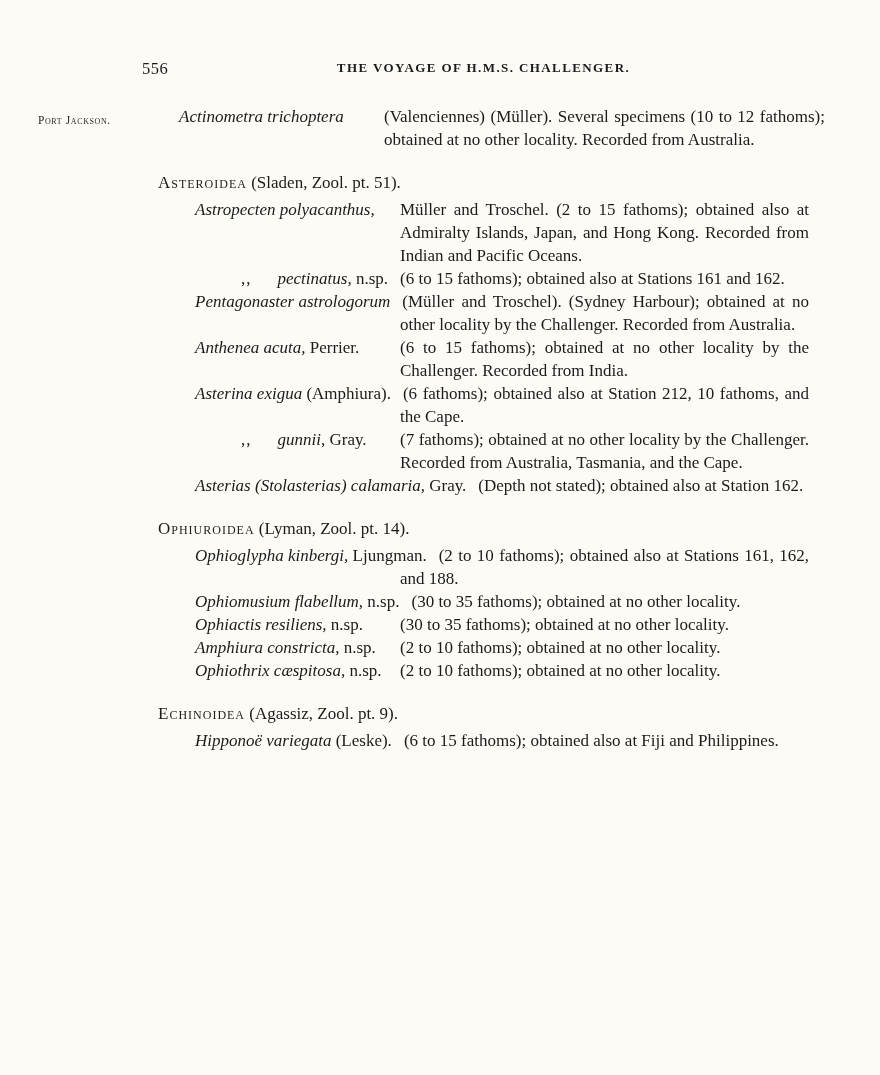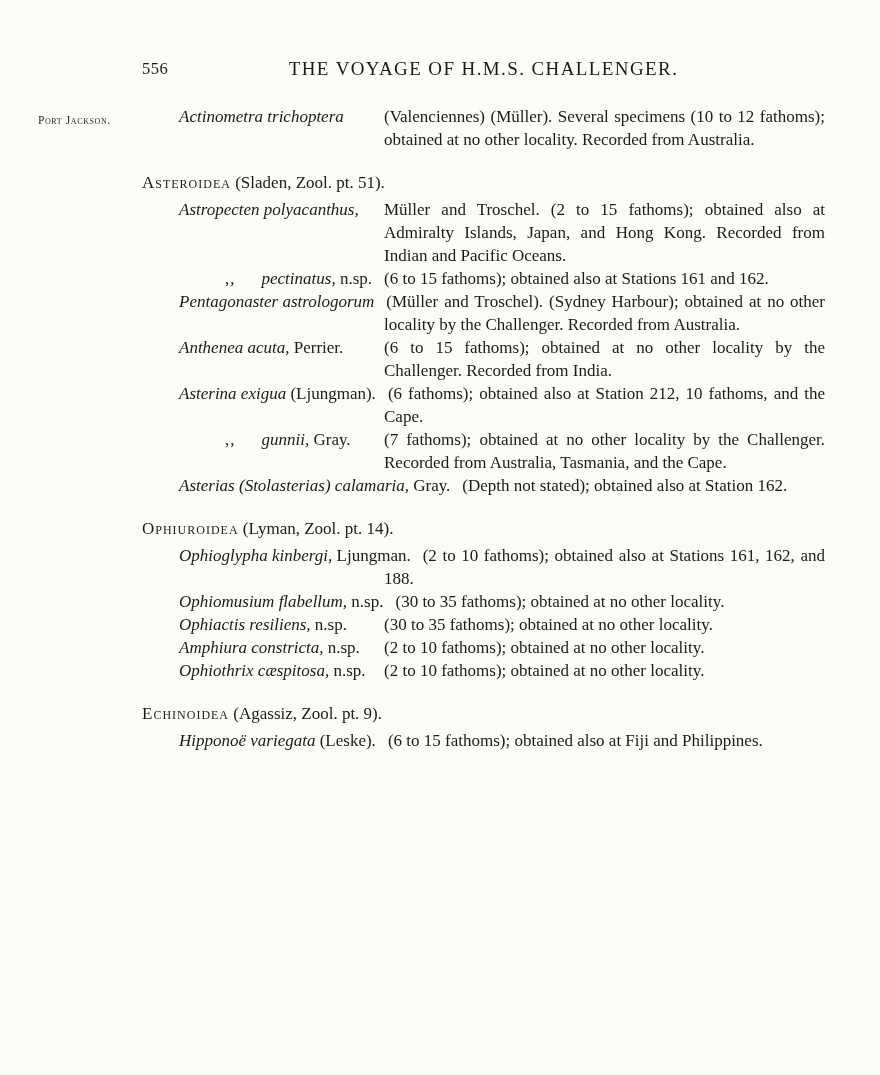--- a/index.html
+++ b/index.html
@@ -32,22 +32,22 @@
     margin-top: 58px;
     height: 22px;
     text-align: center;
   }
   .page-number {
     position: absolute; left: 0; top: 1px;
     font-size: 16.5px;
     letter-spacing: 0.5px;
   }
   .running-title {
-    font-size: 19px;
-    font-weight: normal;
+    font-size: 13px;
+    font-weight: bold;
     letter-spacing: 1.4px;
   }
   main {
     display: block;
     margin-top: 25px;
     font-size: 17px;
     line-height: 23px;
   }
   .entries { margin-left: 37px; }
   .entry {
@@ -77,21 +77,21 @@
   .desc { }
   .heading {
     margin: 20px 0 4px 0;
     text-indent: 0;
     font-size: 17px;
   }
   .sc {
     font-variant: small-caps;
     letter-spacing: 1px;
   }
-  section { margin: 0; }
+  section { margin: 16px; }
 </style>
 </head>
 <body>
 
 <div class="page">
 
   <div class="margin-note">Port Jackson.</div>
 
   <div class="content">
 
@@ -113,21 +113,21 @@
         </p>
         <div class="entries">
   <p class="entry"><span class="name"><i class="n-i">Astropecten polyacanthus,</i> </span><span class="desc">Müller and Troschel. (2 to 15 fathoms); obtained also at Admiralty Islands, Japan, and Hong Kong. Recorded from Indian and Pacific Oceans.</span></p>
 
   <p class="entry"><span class="name"><span class="ditto">,,</span><i class="n-i">pectinatus,</i> <span class="n-r">n.sp.</span></span><span class="desc">(6 to 15 fathoms); obtained also at Stations 161 and 162.</span></p>
 
   <p class="entry"><span class="name"><i class="n-i">Pentagonaster astrologorum</i> </span><span class="desc">(Müller and Troschel). (Sydney Harbour); obtained at no other locality by the Challenger. Recorded from Australia.</span></p>
 
   <p class="entry"><span class="name"><i class="n-i">Anthenea acuta,</i> <span class="n-r">Perrier.</span></span><span class="desc">(6 to 15 fathoms); obtained at no other locality by the Challenger. Recorded from India.</span></p>
 
-  <p class="entry"><span class="name"><i class="n-i">Asterina exigua</i> <span class="n-r">(Ljungman).</span></span><span class="desc">(6 fathoms); obtained also at Station 212, 10 fathoms, and the Cape.</span></p>
+  <p class="entry"><span class="name"><i class="n-i">Asterina exigua</i> <span class="n-r">(Amphiura).</span></span><span class="desc">(6 fathoms); obtained also at Station 212, 10 fathoms, and the Cape.</span></p>
 
   <p class="entry"><span class="name"><span class="ditto">,,</span><i class="n-i">gunnii,</i> <span class="n-r">Gray.</span></span><span class="desc">(7 fathoms); obtained at no other locality by the Challenger. Recorded from Australia, Tasmania, and the Cape.</span></p>
 
   <p class="entry"><span class="name"><i class="n-i">Asterias (Stolasterias) calamaria,</i> <span class="n-r">Gray.</span></span><span class="desc">(Depth not stated); obtained also at Station 162.</span></p>
 </div>
       </section>
 
       <section>
         <p class="heading">
           <span class="sc">Ophiuroidea</span>

